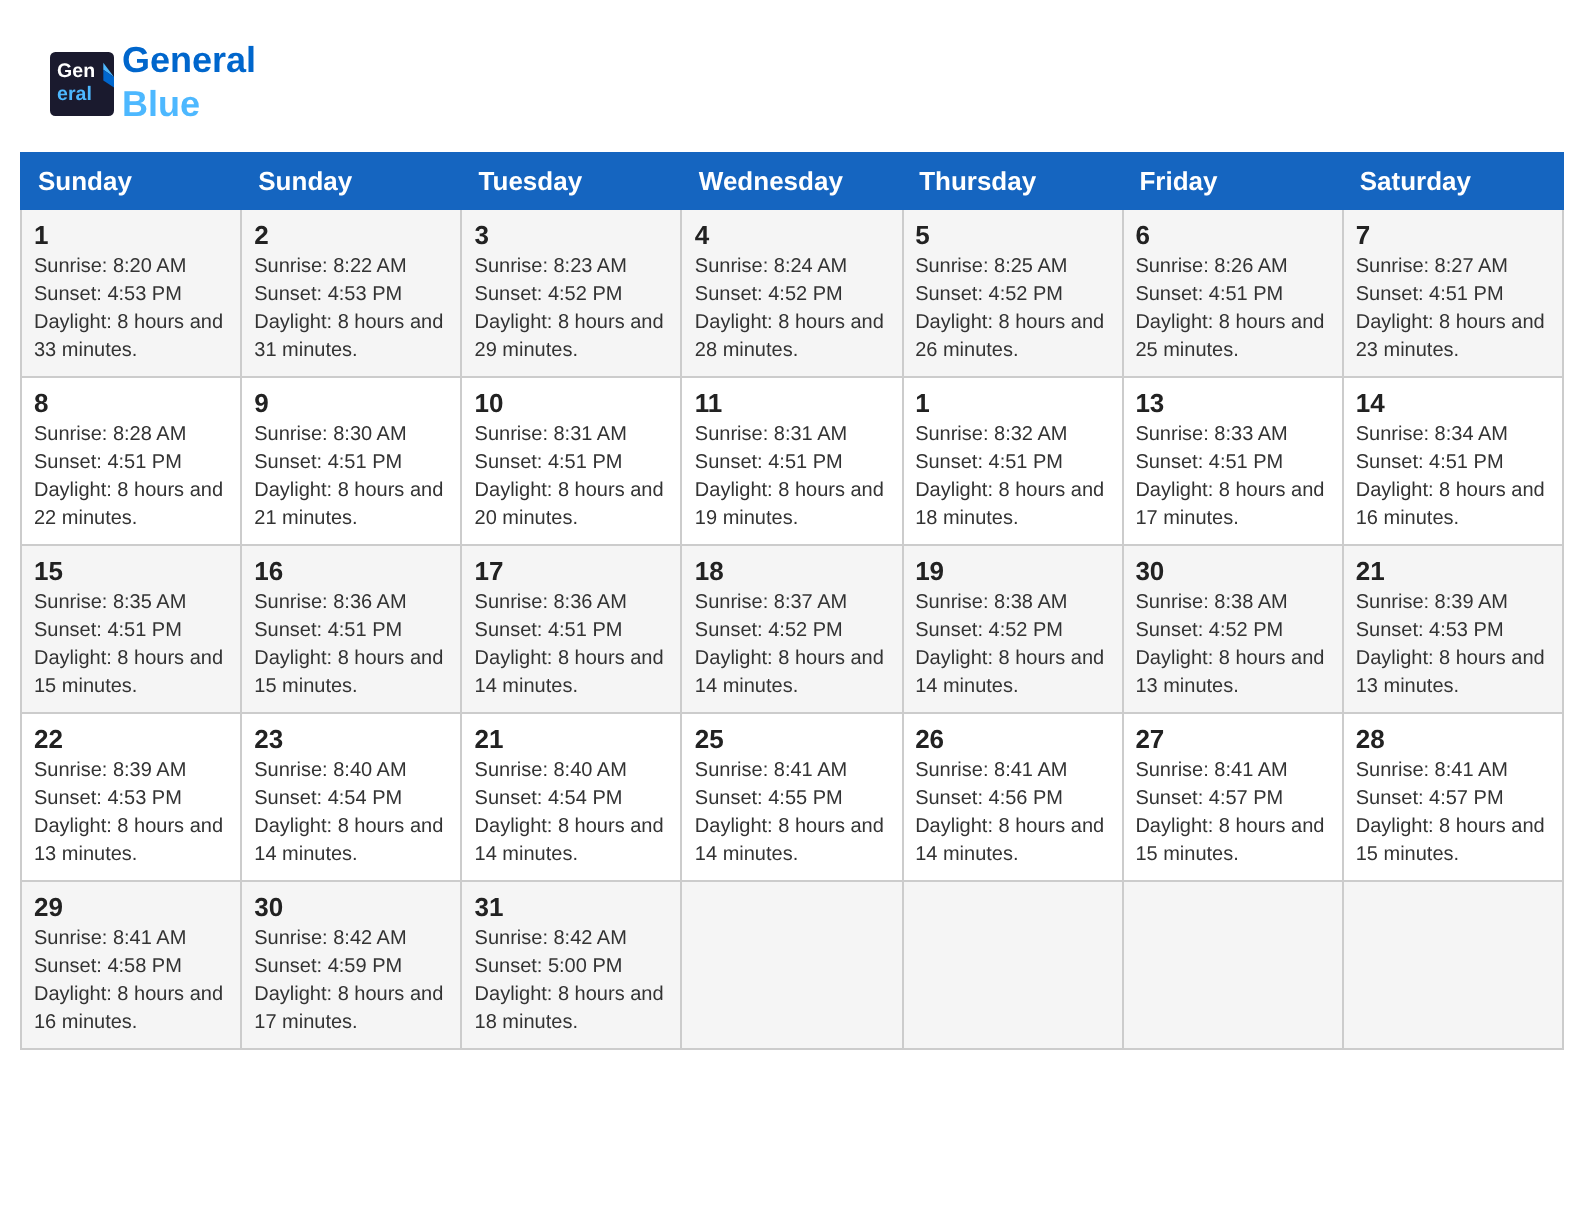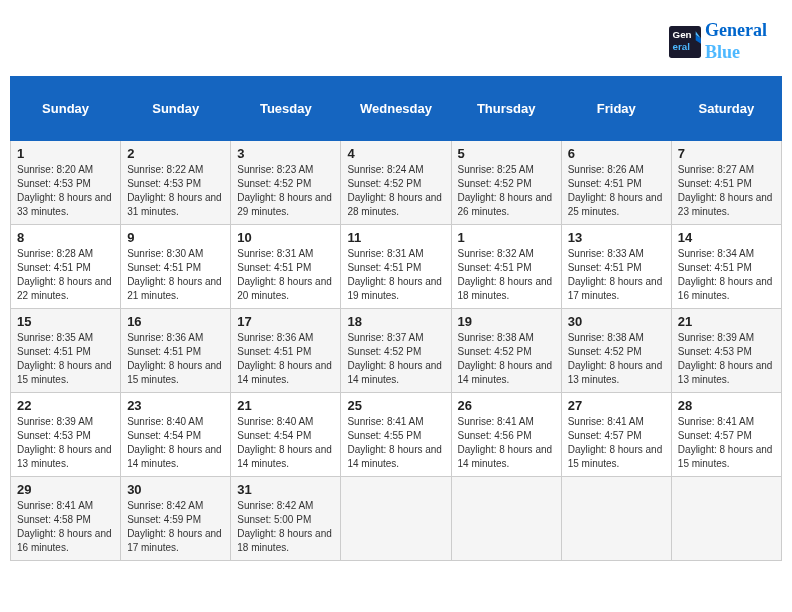--- a/index.html
+++ b/index.html
@@ -5,35 +5,34 @@
     * { box-sizing: border-box; margin: 0; padding: 0; }
     body {
       font-family: Arial, sans-serif;
       background: #fff;
       width: 792px;
       min-height: 612px;
       padding: 10px;
     }
     .header {
       display: flex;
-      justify-content: flex-end;
+      justify-content: flex-start;
       align-items: flex-start;
       padding: 10px 15px 5px 15px;
     }
     .logo {
       display: flex;
       align-items: center;
       gap: 4px;
     }
     .logo-text {
       font-size: 18px;
       font-weight: bold;
       color: #1a1a2e;
       line-height: 1.2;
-      font-family: Liberation Serif, serif;
     }
     .logo-text span {
       color: #0066cc;
     }
     .logo-icon {
       width: 32px;
       height: 32px;
     }
     .title-area {
       text-align: right;
@@ -49,22 +48,22 @@
     }
     .calendar {
       width: 100%;
       border-collapse: collapse;
       margin-top: 8px;
       font-size: 11px;
     }
     .calendar th {
       background-color: #1565c0;
       color: #fff;
-      text-align: center;
-      padding: 24px 8px;
+      text-align: left;
+      padding: 6px 8px;
       font-size: 13px;
       font-weight: bold;
       border: 1px solid #1565c0;
     }
     .calendar td {
       vertical-align: top;
       border: 1px solid #ccc;
       padding: 5px 6px;
       width: calc(100% / 7);
       min-height: 80px;

